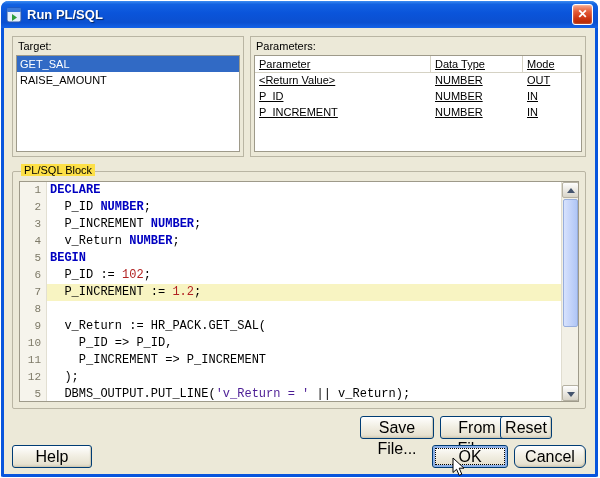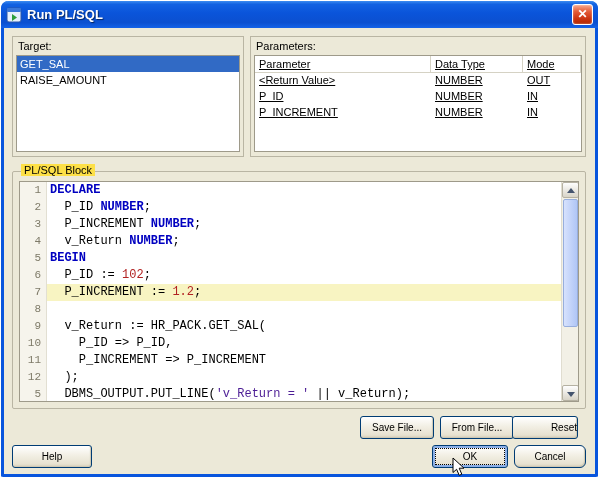--- a/index.html
+++ b/index.html
@@ -66,27 +66,27 @@
          border-right:4px solid transparent; }
   .arr-up { top:5px; border-bottom:5px solid #44546e; }
   .arr-down { top:6px; border-top:5px solid #44546e; }
   .sb-thumb { position:absolute; left:1px; top:17px; width:15px; height:128px;
               background:linear-gradient(90deg,#d7e2fd,#b0c6f6);
               border:1px solid #97aedd; border-radius:2px; }
 
   .btn { position:absolute; height:23px; border:1px solid #003c74; border-radius:3px;
          background:linear-gradient(180deg,#ffffff 0%, #f2efe4 45%, #e7e2d1 85%, #d8d0bb 100%);
          box-shadow:inset -1px -1px 1px #cdc7b2;
-         text-align:center; line-height:21px; font-size:10px; cursor:default; }
+         text-align:center; line-height:21px; font-size:16px; cursor:default; }
   .btn.default { box-shadow:inset 0 0 0 2px #8cb0e8, inset -1px -1px 1px #cdc7b2;
                  outline:1px dotted #000; outline-offset:-4px; }
 
   #btn-save { left:356px; top:415px; width:74px; }
   #btn-from { left:436px; top:415px; width:74px; }
-  #btn-reset{ left:508px; top:415px; width:66px;text-align:right; }
+  #btn-reset{ left:496px; top:415px; width:52px; }
   #btn-help { left:8px;  top:444px; width:80px; }
   #btn-ok   { left:428px; top:444px; width:76px; }
   #btn-cancel{ left:510px; top:444px; width:72px;border-radius:6px; }
 
   #cursor { position:absolute; left:448px; top:456px; width:15px; height:20px; z-index:50; }
 </style>
 </head>
 <body>
 
 <div class="dialog">

